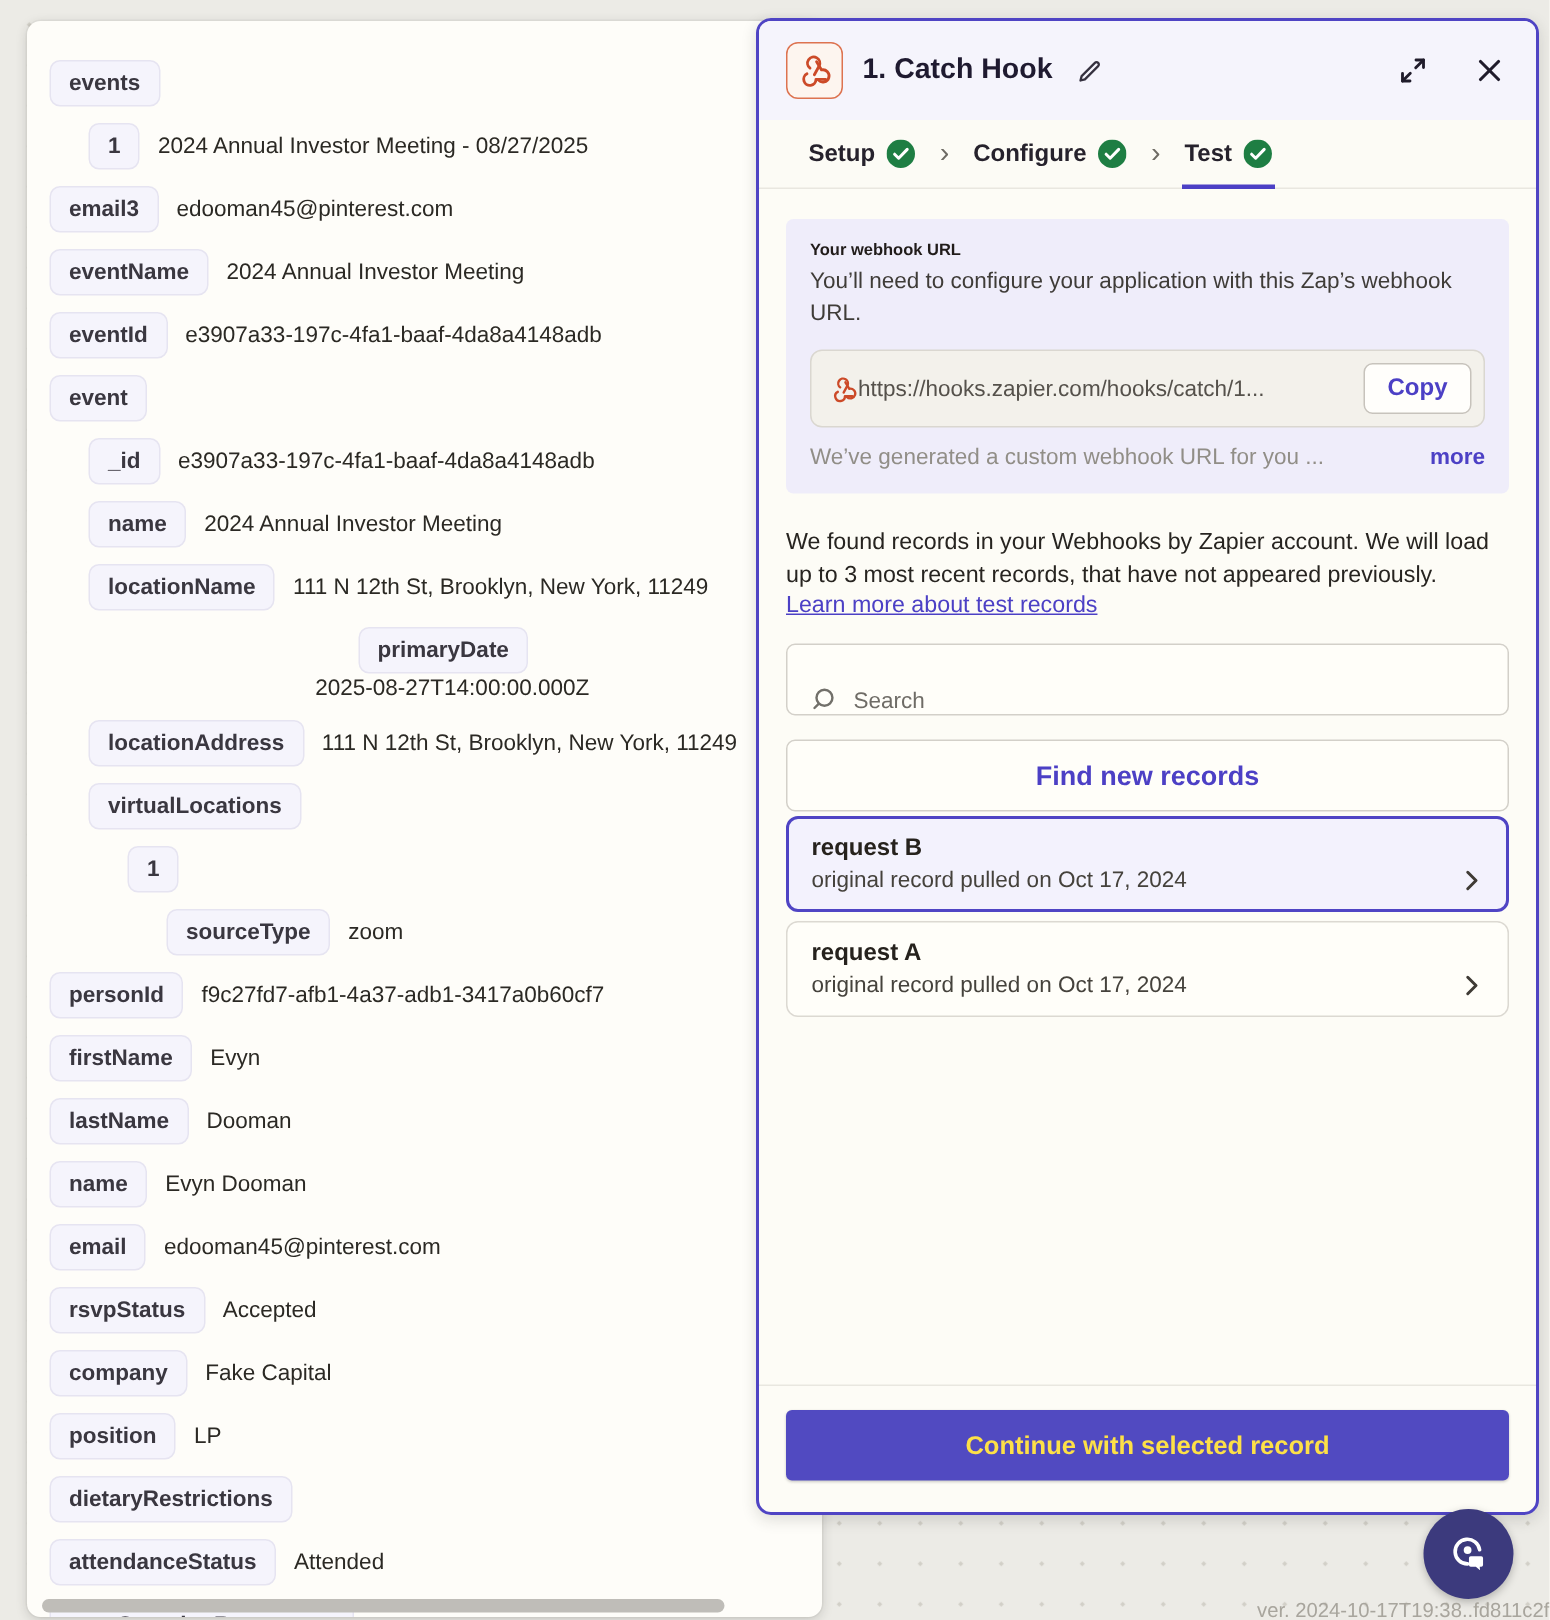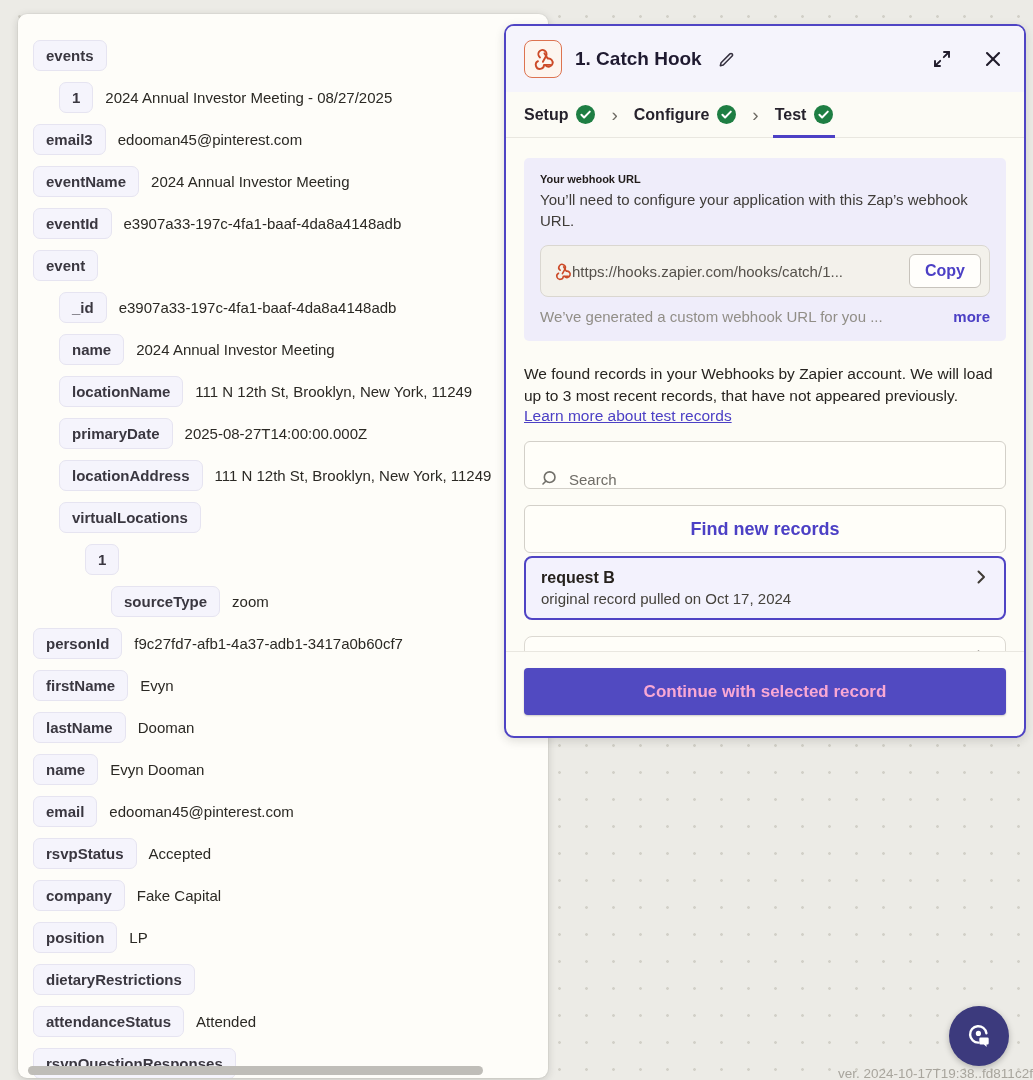--- a/index.html
+++ b/index.html
@@ -26,41 +26,41 @@
     background:#f5f4fc; border:1px solid #e6e4f1; border-radius:7px;
     padding:5px 12px; font-size:15px; font-weight:700; color:#3a3740;
     line-height:19px; white-space:nowrap;
   }
   .field-value { margin-left:12px; font-size:15px; color:#2b2924; line-height:20px; min-width:0; }
   .v-scrollbar { position:absolute; right:3px; top:256px; width:7px; height:432px; background:#c8c6c1; border-radius:4px; }
   .h-scrollbar { position:absolute; left:10px; bottom:3px; height:9px; width:455px; background:#bfbdb8; border-radius:5px; }
 
   
   .panel {
-    position:absolute; left:504px; top:24px; width:522px; height:714px;
+    position:absolute; left:504px; top:12px; width:522px; height:998px;
     background:#fdfcf6; border:2px solid #4f44c4; border-radius:10px;
     box-shadow:0 3px 10px rgba(40,38,34,.15);
     display:flex; flex-direction:column; overflow:hidden;
   }
   .panel-header {
     flex:0 0 66px; background:#f5f4fc; display:flex; align-items:center;
     padding:0 18px; gap:13px;
   }
   .app-icon {
     width:38px; height:38px; border-radius:8px; background:#fdf5ef;
     border:1.5px solid #dd7350; display:flex; align-items:center; justify-content:center;
   }
   .panel-title { font-size:19px; font-weight:700; color:#1f1a30; }
   .pencil { margin-left:2px; display:flex; }
   .header-spacer { flex:1; }
   .hbtn { display:flex; align-items:center; justify-content:center; width:26px; height:26px; cursor:pointer; }
   .hbtn + .hbtn { margin-left:12px; }
 
   .stepper {
-    flex:0 0 46px; display:flex; align-items:stretch; padding:0 16px;
+    flex:0 0 46px; display:flex; align-items:stretch; padding:0 31px;
     border-bottom:1px solid #e9e7e0; background:#fcfbf5;
   }
   .step { display:flex; align-items:center; gap:8px; font-size:16px; font-weight:700; color:#26222c; position:relative; padding:0 2px; }
   .step.active::after { content:""; position:absolute; left:0; right:0; bottom:-1px; height:3px; background:#4c40c5; }
   .step-sep { display:flex; align-items:center; color:#6e6b64; font-size:19px; padding:0 14px; }
 
   .panel-body { flex:1 1 auto; padding:20px 18px 0; overflow:hidden; }
 
   .webhook-card { background:#efedfa; border-radius:5px; padding:15px 16px 16px; margin-bottom:22px; }
   .webhook-card h3 { font-size:11px; font-weight:700; color:#211c1a; margin-bottom:4px; }
@@ -94,33 +94,33 @@
   }
   .search-box input::placeholder { color:#6f6c66; }
 
   .find-btn {
     width:100%; height:48px; background:#fffef9; border:1px solid #d3d0c9; border-radius:6px;
     font-size:18px; font-weight:700; color:#4c40c5; cursor:pointer; margin-bottom:3px;
     font-family:Liberation Sans, sans-serif;
   }
 
   .record-card {
-    display:flex; align-items:flex-start; border-radius:8px; padding:12px 16px; margin-bottom:16px; cursor:pointer;
+    display:flex; align-items:flex-end; border-radius:8px; padding:12px 16px; margin-bottom:6px; cursor:pointer;
     background:#fffef9; border:1px solid #dcd9d2;
   }
   .record-card.selected { background:#f3f2fd; border:2px solid #4f44c4; padding:11px 15px; }
   .record-main { flex:1; min-width:0; }
   .record-title { font-size:16px; font-weight:700; color:#26221d; margin-bottom:3px; }
   .record-sub { font-size:15px; color:#45423c; }
   .record-chevron { display:flex; align-items:center; }
 
   .panel-footer { flex:0 0 85px; border-top:1px solid #e9e7e0; padding:16px 18px 0; }
   .continue-btn {
     width:100%; height:47px; background:#514ac1; border:none; border-radius:4px;
-    color:#f9a8d4; font-size:17px; font-weight:700; cursor:pointer;
+    color:#fde047; font-size:17px; font-weight:700; cursor:pointer;
     font-family:"Liberation Sans", sans-serif;
     box-shadow:0 1px 2px rgba(0,0,0,.2);
   }
 
   
   .help-fab {
     position:absolute; left:949px; top:1006px; width:60px; height:60px; border-radius:50%;
     background:#3c3a7d; display:flex; align-items:center; justify-content:center; cursor:pointer;
     box-shadow:0 2px 6px rgba(0,0,0,.25);
   }
@@ -160,21 +160,21 @@
         <span class="field-value">e3907a33-197c-4fa1-baaf-4da8a4148adb</span>
       </div>
       <div class="field-row" style="padding-left: 26px;">
         <span class="pill">name</span>
         <span class="field-value">2024 Annual Investor Meeting</span>
       </div>
       <div class="field-row" style="padding-left: 26px;">
         <span class="pill">locationName</span>
         <span class="field-value">111 N 12th St, Brooklyn, New York, 11249</span>
       </div>
-      <div class="field-row" style="padding-left: 26px;">
+      <div class="field-row" style="padding-left: 26px; flex-direction: column;">
         <span class="pill">primaryDate</span>
         <span class="field-value">2025-08-27T14:00:00.000Z</span>
       </div>
       <div class="field-row" style="padding-left: 26px;">
         <span class="pill">locationAddress</span>
         <span class="field-value">111 N 12th St, Brooklyn, New York, 11249</span>
       </div>
       <div class="field-row" style="padding-left: 26px;">
         <span class="pill">virtualLocations</span>
       </div>

